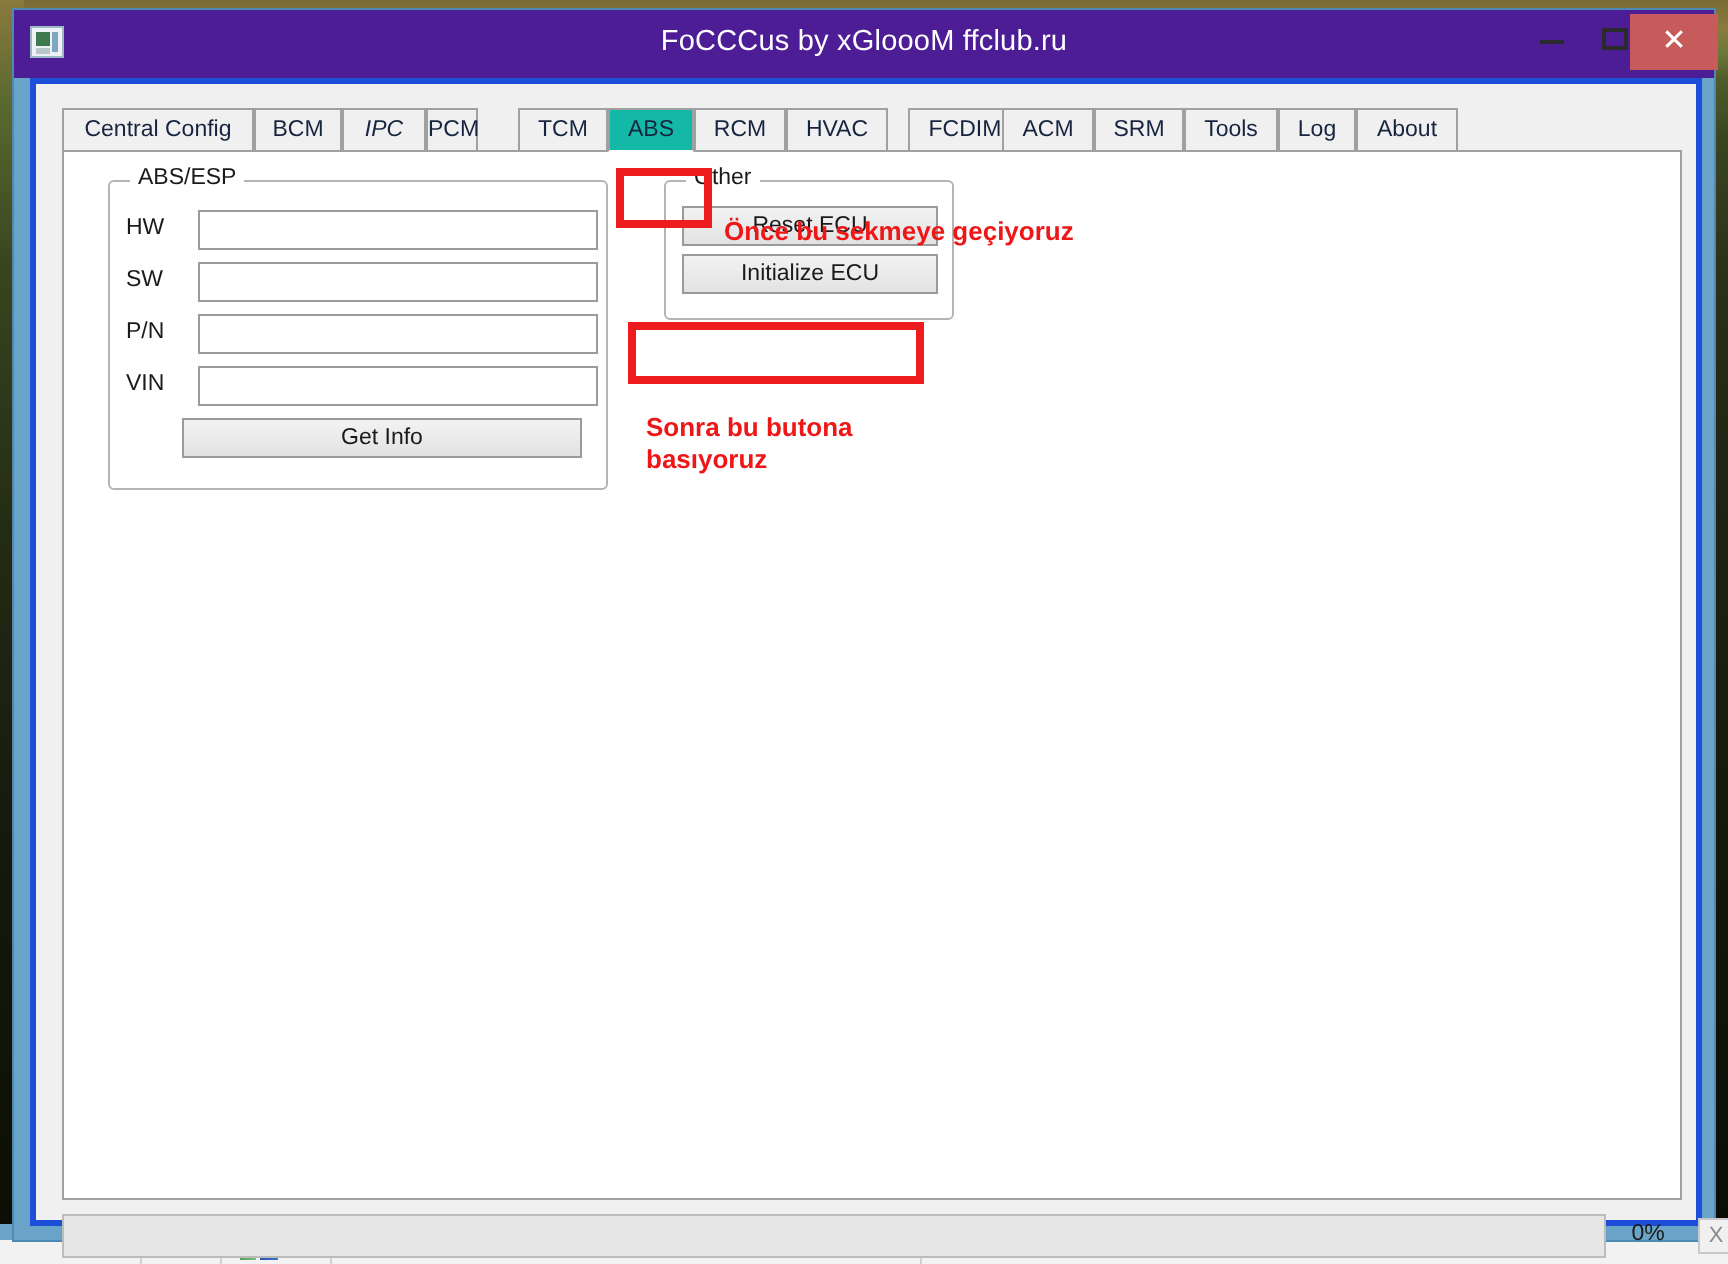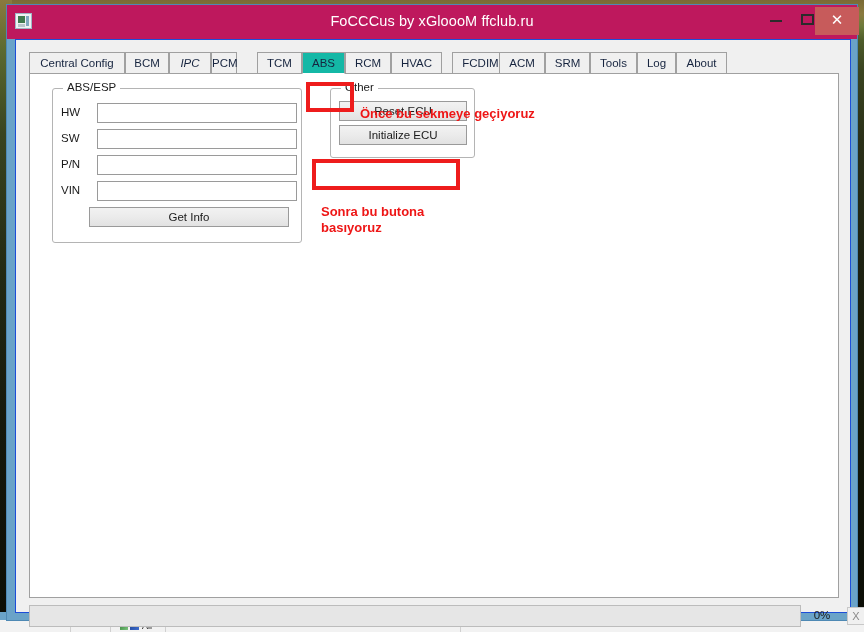--- a/index.html
+++ b/index.html
@@ -82,21 +82,21 @@
     left: 6px; top: 4px;
     width: 852px; height: 617px;
     background: #6aa3c8;
     border: 1px solid #4e89b4;
     box-sizing: border-box;
   }
   #titlebar {
     position: absolute;
     left: 0; top: 0;
     width: 850px; height: 34px;
-    background: #be185d;
+    background: #4c1d95;
   }
   #app-icon {
     position: absolute;
     left: 8px; top: 8px;
     width: 17px; height: 16px;
     background: #eef2f4;
     border: 1px solid #9fb8c6;
     box-sizing: border-box;
   }
   #app-icon .glyph {
@@ -165,21 +165,21 @@
     color: #ffffff;
     font-family: "Liberation Sans", sans-serif;
   }
 
   
   #client {
     position: absolute;
     left: 8px; top: 34px;
     width: 836px; height: 574px;
     background: #f0f0f0;
-    border: 1px solid #1d4ed8;
+    border: 3px solid #1d4ed8;
     box-sizing: border-box;
   }
 
   
   #tabstrip {
     position: absolute;
     left: 13px; top: 12px;
     width: 810px; height: 22px;
   }
   .tab {

